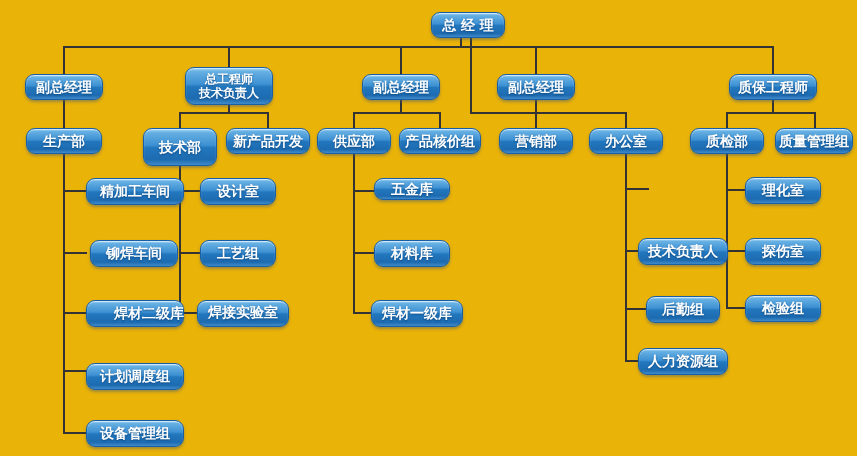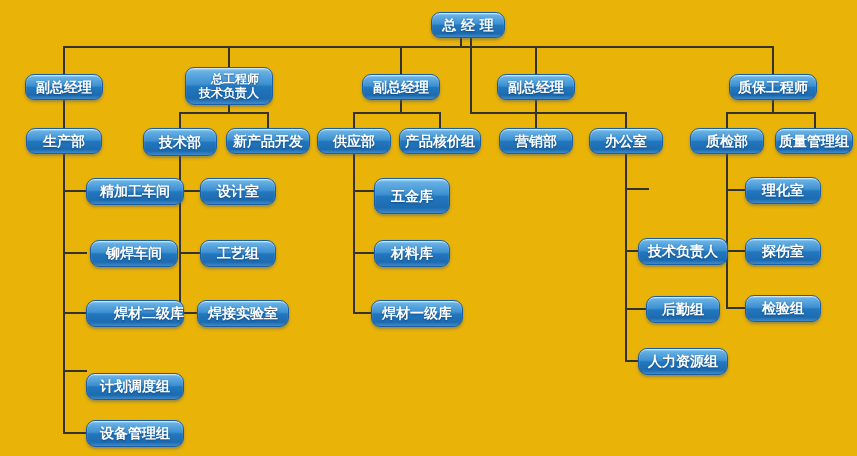--- a/index.html
+++ b/index.html
@@ -32,21 +32,20 @@
     font-weight:700;
     font-size:14px;
     text-shadow:0 1px 2px rgba(8,62,116,.75);
     white-space:nowrap;
     text-align:center;
     line-height:1.2;
   }
   .node.two-line{
     white-space:pre-line;
     font-size:12px;
-    text-align:right;
   }
 </style>
 </head>
 <body>
 
 <div id="stage" style="width: 857px; height: 456px; background: #eab308;">
     <div class="line" style="left: 460px; top: 38px; width: 2px; height: 10px; background: rgb(51, 51, 51);"></div>
     <div class="line" style="left: 470px; top: 38px; width: 2px; height: 10px; background: rgb(51, 51, 51);"></div>
     <div class="line" style="left: 63px; top: 46px; width: 711px; height: 2px; background: rgb(51, 51, 51);"></div>
     <div class="line" style="left: 63px; top: 48px; width: 2px; height: 26px; background: rgb(51, 51, 51);"></div>
@@ -95,37 +94,37 @@
     <div class="line" style="left: 726px; top: 250px; width: 22px; height: 2px; background: rgb(51, 51, 51);"></div>
     <div class="line" style="left: 726px; top: 307px; width: 22px; height: 2px; background: rgb(51, 51, 51);"></div>
     <div class="node" style="left: 431px; top: 12px; width: 74px; height: 26px;">总 经 理</div>
     <div class="node" style="left: 25px; top: 74px; width: 78px; height: 26px;">副总经理</div>
     <div class="node two-line" style="left: 185px; top: 67px; width: 88px; height: 38px;">总工程师
 技术负责人</div>
     <div class="node" style="left: 362px; top: 74px; width: 78px; height: 26px;">副总经理</div>
     <div class="node" style="left: 497px; top: 74px; width: 78px; height: 26px;">副总经理</div>
     <div class="node" style="left: 729px; top: 74px; width: 88px; height: 26px;">质保工程师</div>
     <div class="node" style="left: 26px; top: 128px; width: 76px; height: 26px;">生产部</div>
-    <div class="node" style="left: 143px; top: 128px; width: 74px; height: 28px;">技术部</div>
+    <div class="node" style="left: 143px; top: 128px; width: 74px; height: 38px;">技术部</div>
     <div class="node" style="left: 226px; top: 128px; width: 84px; height: 26px;">新产品开发</div>
     <div class="node" style="left: 317px; top: 128px; width: 74px; height: 26px;">供应部</div>
     <div class="node" style="left: 399px; top: 128px; width: 82px; height: 26px;">产品核价组</div>
     <div class="node" style="left: 499px; top: 128px; width: 74px; height: 26px;">营销部</div>
     <div class="node" style="left: 589px; top: 128px; width: 74px; height: 26px;">办公室</div>
     <div class="node" style="left: 690px; top: 128px; width: 74px; height: 26px;">质检部</div>
     <div class="node" style="left: 775px; top: 128px; width: 78px; height: 26px;">质量管理组</div>
     <div class="node" style="left: 86px; top: 178px; width: 98px; height: 27px; text-align: center;">精加工车间</div>
     <div class="node" style="left: 90px; top: 240px; width: 88px; height: 27px;">铆焊车间</div>
     <div class="node" style="left: 86px; top: 300px; width: 98px; height: 27px; padding-left: 28px;">焊材二级库</div>
-    <div class="node" style="left: 86px; top: 373px; width: 98px; height: 27px;">计划调度组</div>
+    <div class="node" style="left: 86px; top: 363px; width: 98px; height: 27px;">计划调度组</div>
     <div class="node" style="left: 86px; top: 420px; width: 98px; height: 27px;">设备管理组</div>
     <div class="node" style="left: 200px; top: 178px; width: 76px; height: 27px;">设计室</div>
     <div class="node" style="left: 200px; top: 240px; width: 76px; height: 27px;">工艺组</div>
-    <div class="node" style="left: 197px; top: 300px; width: 92px; height: 27px;">焊接实验室</div>
-    <div class="node" style="left: 374px; top: 178px; width: 76px; height: 36px;">五金库</div>
+    <div class="node" style="left: 197px; top: 300px; width: 92px; height: 27px; font-family: Liberation Serif, serif;">焊接实验室</div>
+    <div class="node" style="left: 374px; top: 178px; width: 76px; height: 22px;">五金库</div>
     <div class="node" style="left: 374px; top: 240px; width: 76px; height: 27px;">材料库</div>
     <div class="node" style="left: 371px; top: 300px; width: 92px; height: 27px;">焊材一级库</div>
     <div class="node" style="left: 638px; top: 238px; width: 90px; height: 27px;">技术负责人</div>
     <div class="node" style="left: 646px; top: 296px; width: 74px; height: 27px;">后勤组</div>
     <div class="node" style="left: 638px; top: 348px; width: 90px; height: 27px;">人力资源组</div>
     <div class="node" style="left: 745px; top: 177px; width: 76px; height: 27px;">理化室</div>
     <div class="node" style="left: 745px; top: 238px; width: 76px; height: 27px;">探伤室</div>
     <div class="node" style="left: 745px; top: 295px; width: 76px; height: 27px;">检验组</div>
   </div>
 

